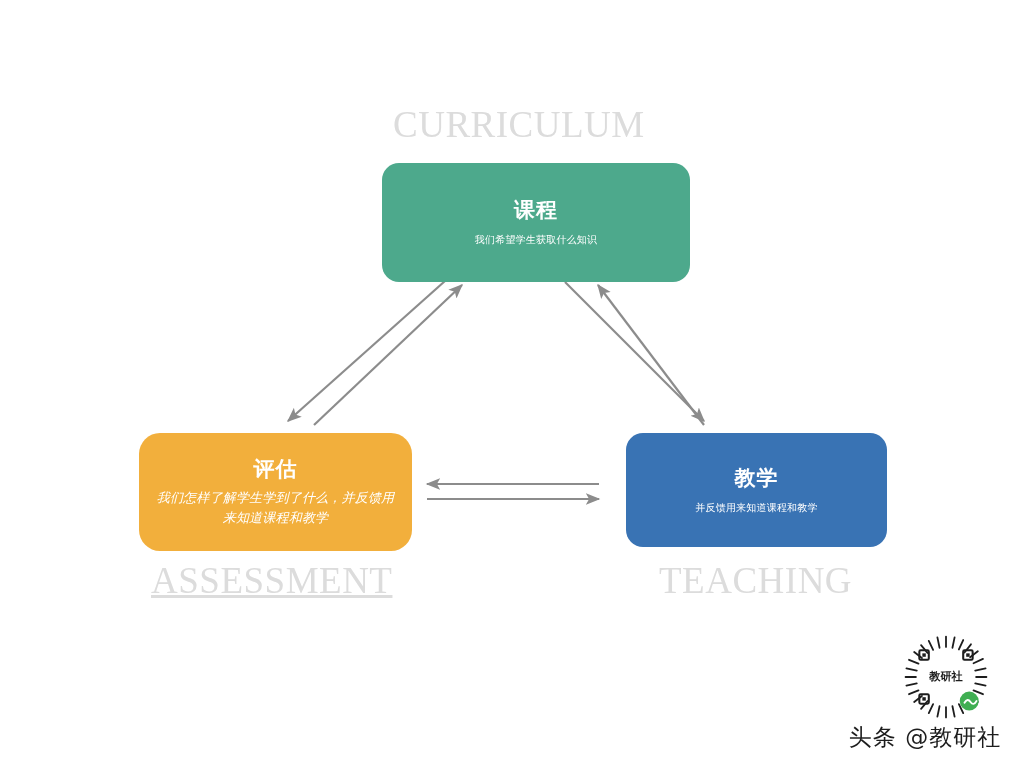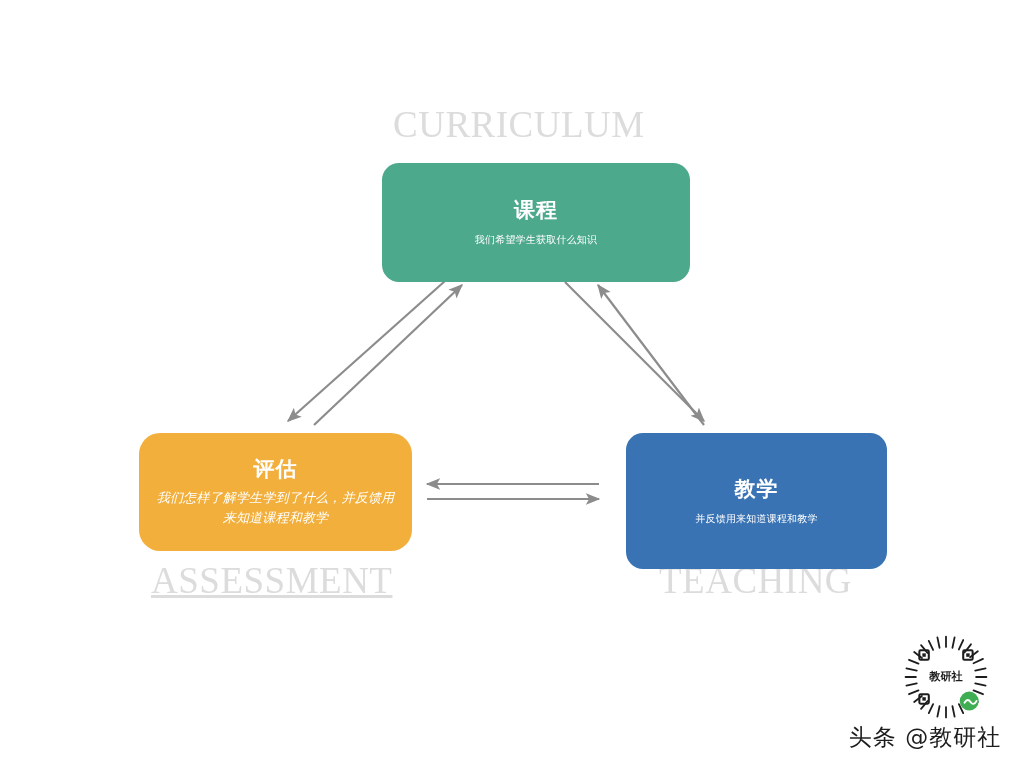--- a/index.html
+++ b/index.html
@@ -73,21 +73,21 @@
     left: 139px;
     top: 433px;
     width: 273px;
     height: 118px;
     border-radius: 21px;
   }
   #node-teaching {
     left: 626px;
     top: 433px;
     width: 261px;
-    height: 136px;
+    height: 114px;
   }
   #node-assessment .node-title { margin-bottom: 7px; }
   #node-assessment .node-desc  { font-size: 13px; font-style: italic; }
 
   
   #arrows {
     position: absolute;
     left: 0;
     top: 0;
     width: 1024px;

